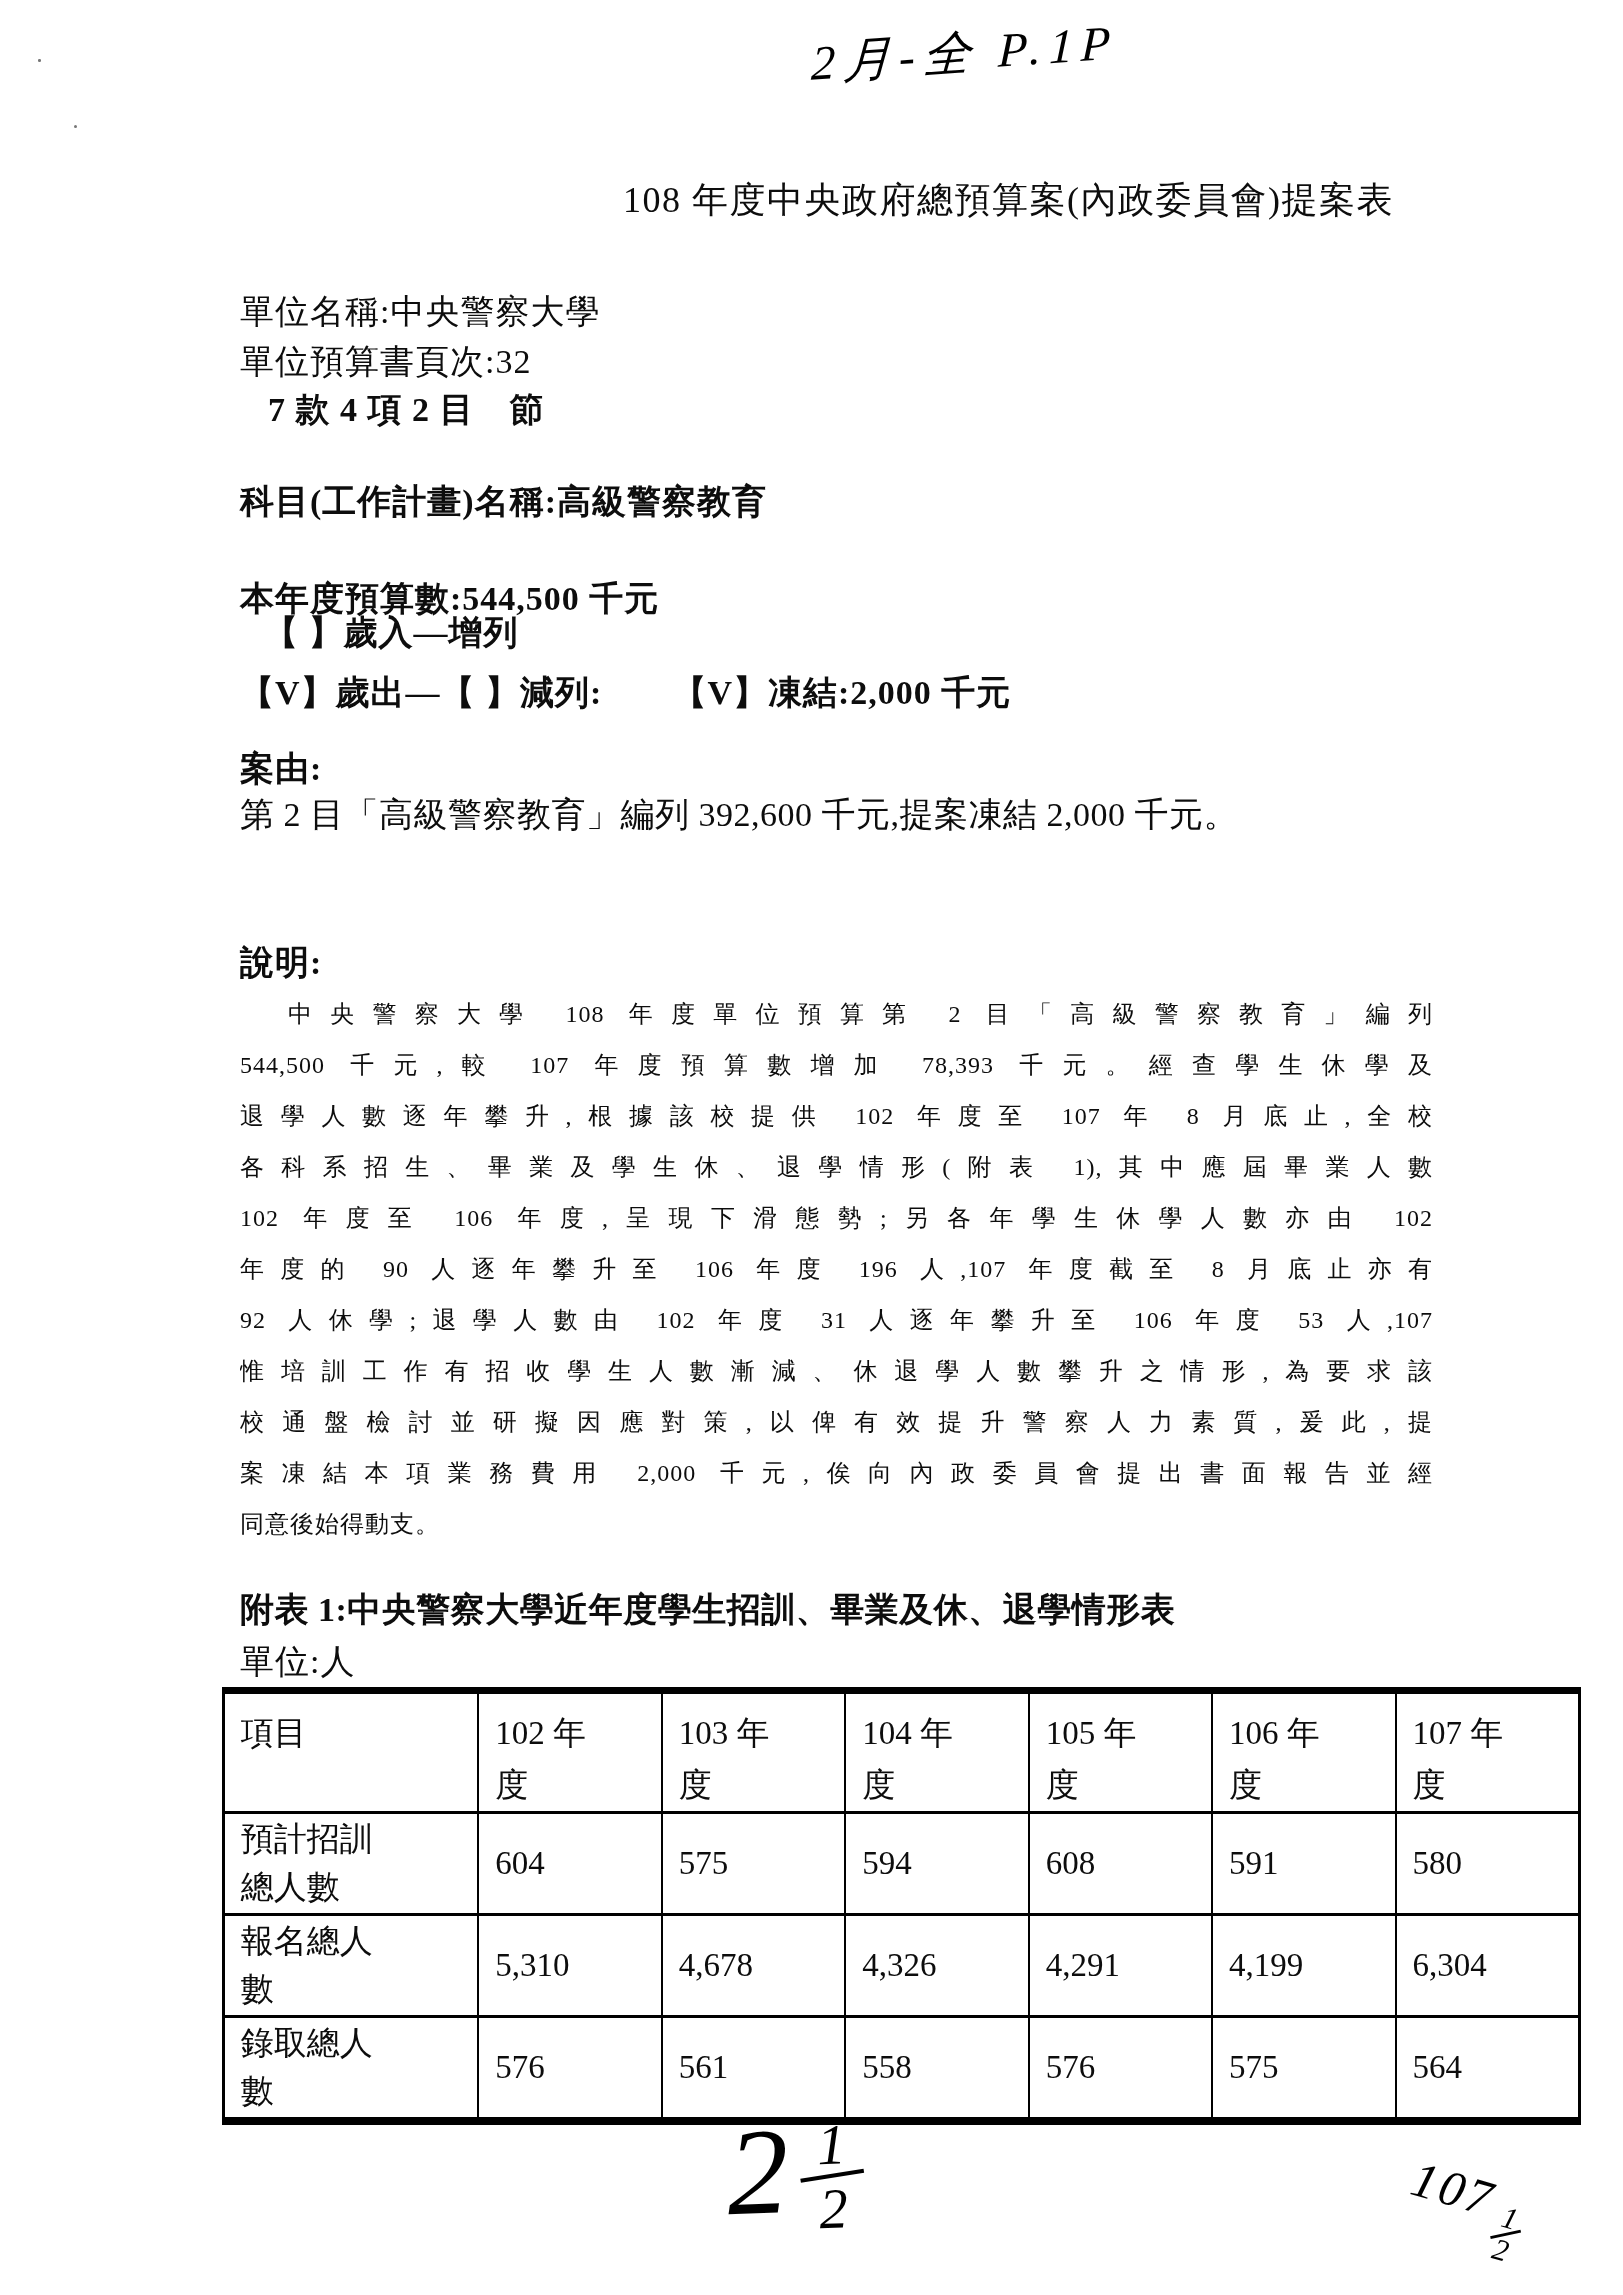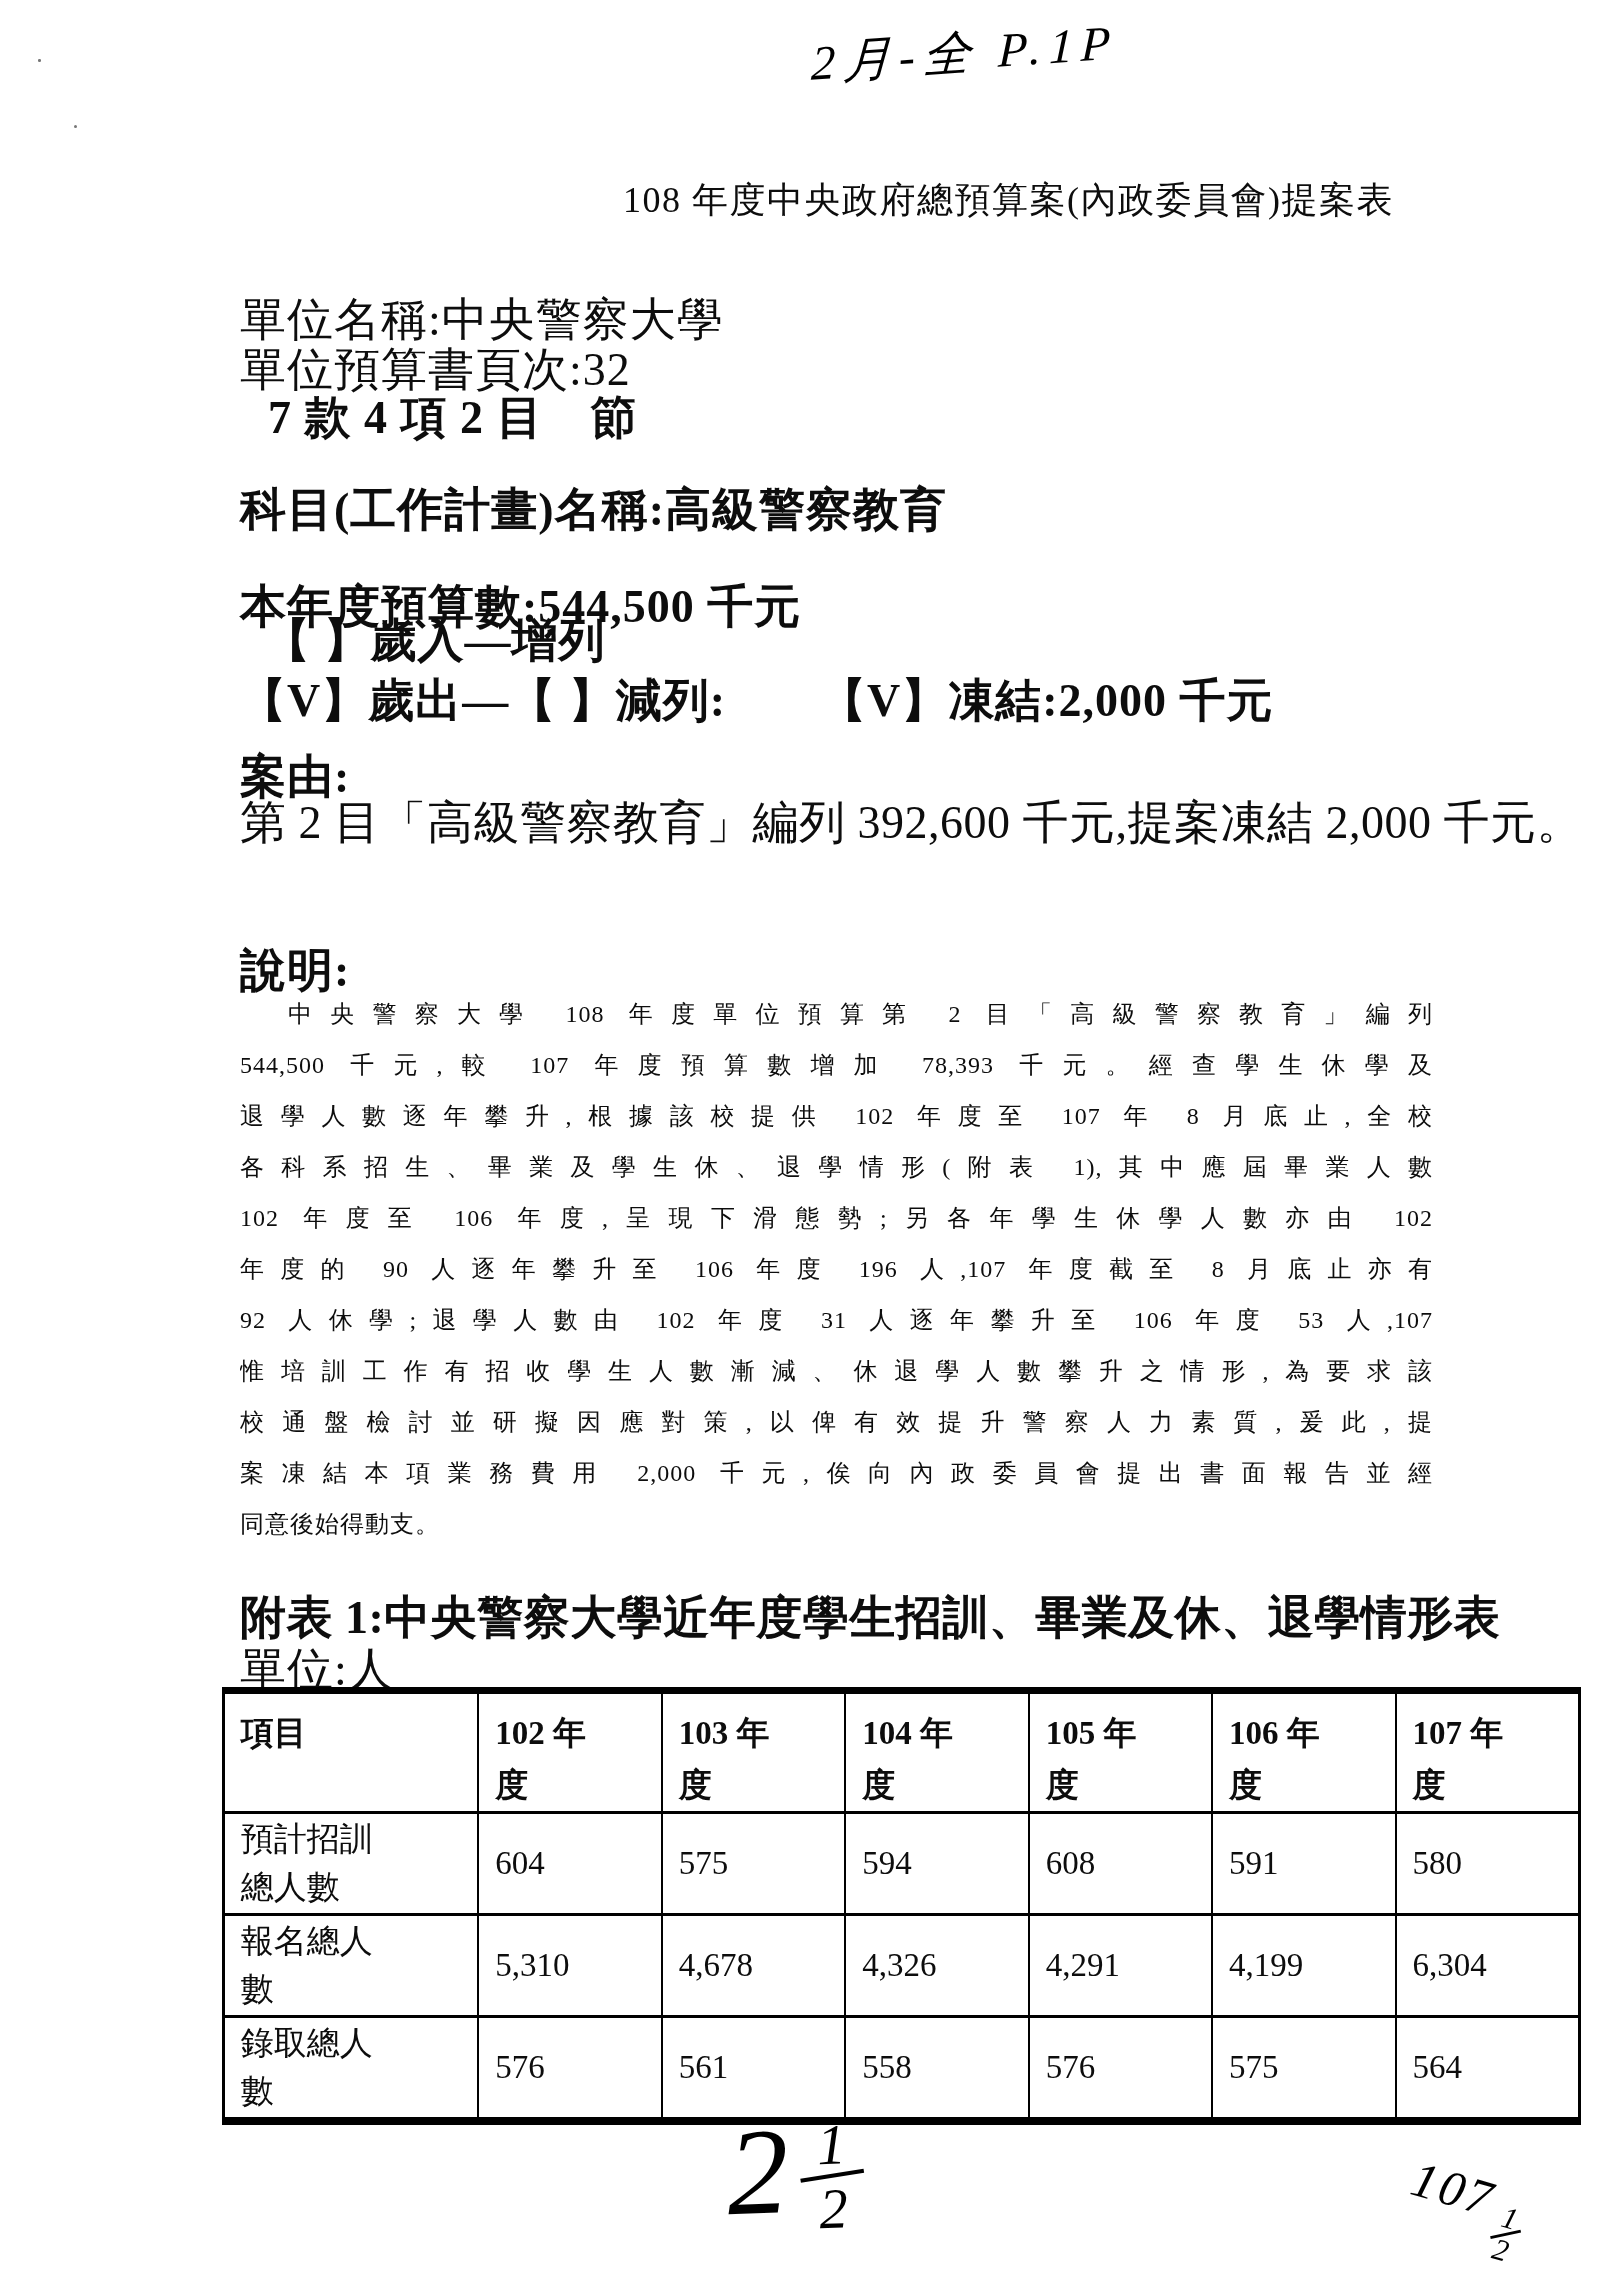--- a/index.html
+++ b/index.html
@@ -13,21 +13,21 @@
   }
   .abs{position:absolute;}
   .doc-title{
     top:176px;left:0;width:1394px;
     text-align:right;
     font-size:36px;letter-spacing:1.5px;
     white-space:nowrap;
   }
   .line{
     left:240px;
-    font-size:46px;letter-spacing:1px;
+    font-size:34px;letter-spacing:1px;
     white-space:nowrap;
   }
   .b{font-weight:bold;}
   .para{
     left:240px;top:989px;width:1193px;
   }
   .para-line{
     font-size:24px;letter-spacing:1px;
     height:51px;line-height:51px;
     text-align:justify;text-align-last:justify;
@@ -43,21 +43,21 @@
     border-bottom:8.4px solid #000;
     font-size:33px;
   }
   .tbl td{
     border-left:2px solid #000;border-right:2px solid #000;
     border-top:3.9px solid #000;border-bottom:3.9px solid #000;
     padding:0 9.8px 0 15.7px;
     vertical-align:middle;
   }
   .tbl tr.hdr td{vertical-align:top;padding-top:12.8px;}
-  .tbl tr.hdr td{height:87px;line-height:52px;font-weight:bold;}
+  .tbl tr.hdr td{height:87px;line-height:52px;}
   .tbl tr.datarow td{height:99px;line-height:48px;}
   .hdr-line,.lbl-line{display:block;white-space:nowrap;}
   .col-item{width:227px;}
   .col-year{width:156px;}
   
   .hw{font-style:italic;color:#000;}
   .hw-top{
     top:20.6px;left:811px;
     font-size:48px;letter-spacing:7.9px;
     transform:rotate(-4deg) skewX(-6deg);

